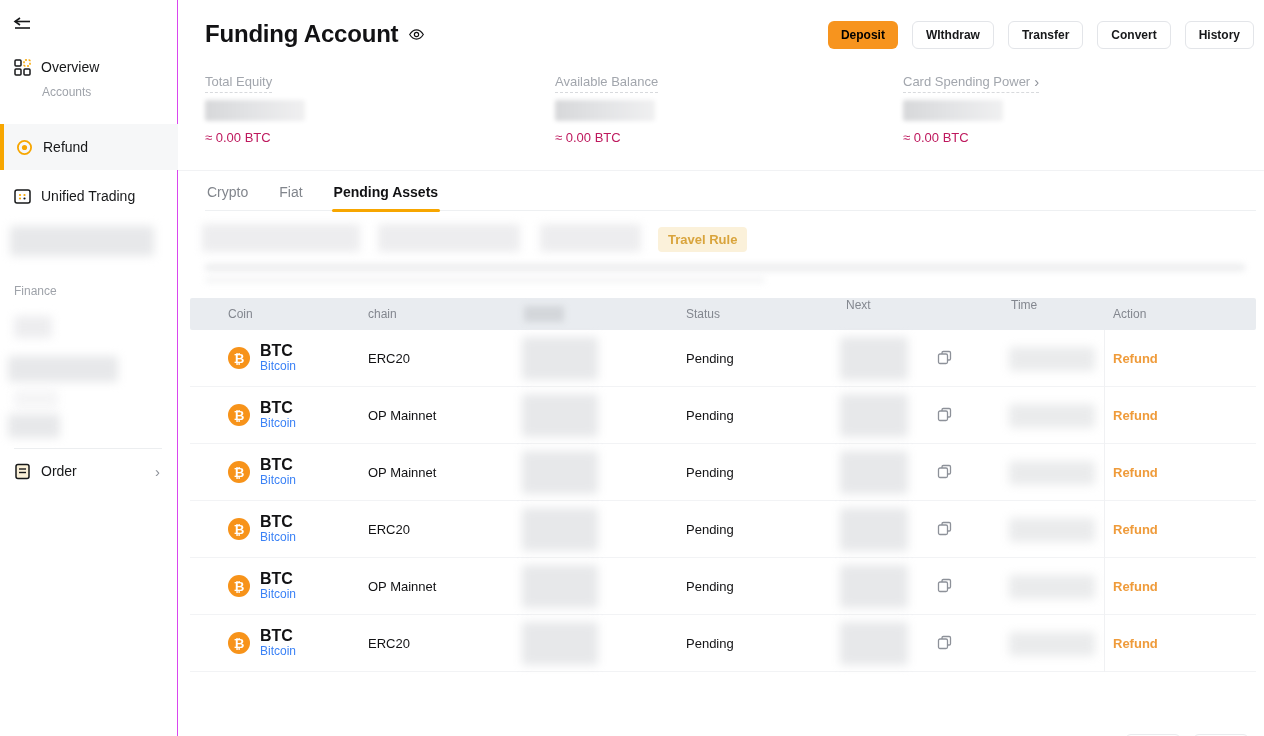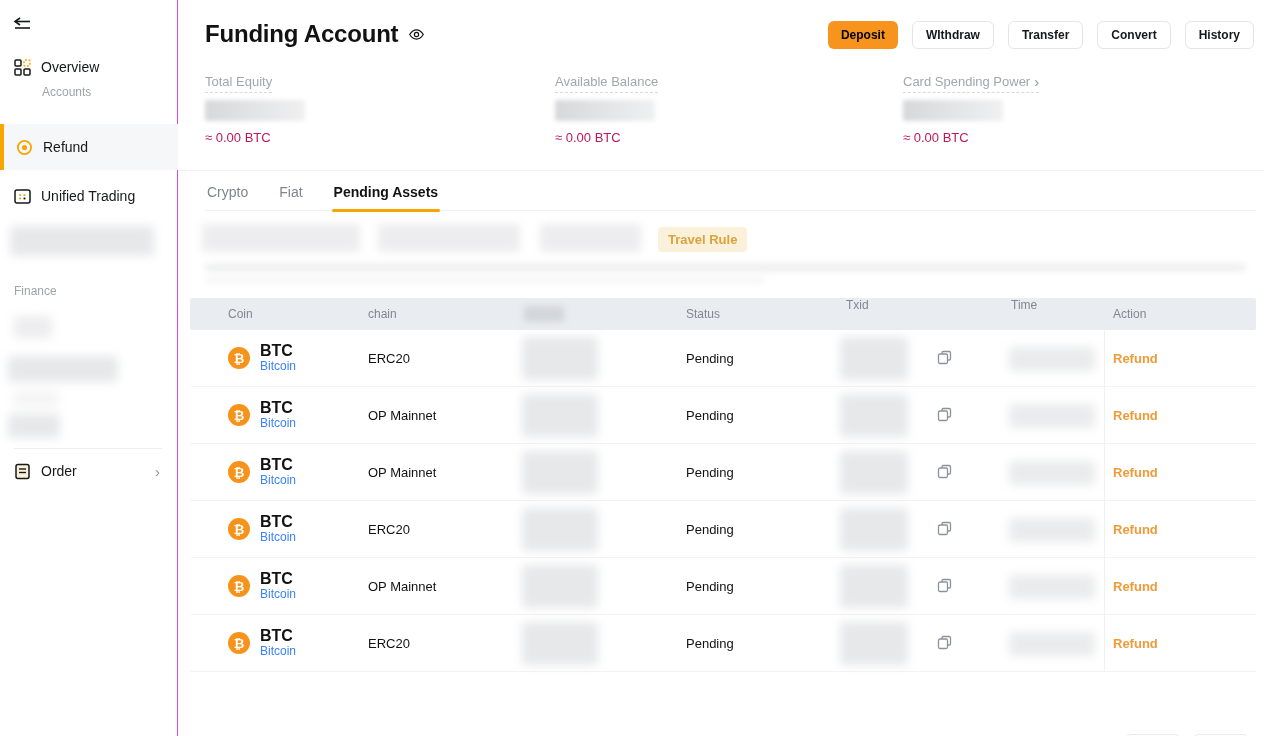--- a/index.html
+++ b/index.html
@@ -222,21 +222,21 @@
   <div class="note2"></div>
 
   <div class="table">
     <div class="t-head">
       <div class="c-coin">Coin</div>
       <div class="c-chain">chain</div>
       <div class="c-amount">
           <div class="head-blur" style="left:22px;"></div>
         </div>
       <div class="c-status">Status</div>
-      <div class="c-txid">Txid</div>
+      <div class="c-txid">Next</div>
       <div class="c-time">Time</div>
       <div class="c-action">Action</div>
     </div>
 
     <div class="t-row">
       <div class="c-coin">
           <div class="coin-wrap">
         <span class="coin-ic">₿</span>
         <span>
               <div class="coin-sym">BTC</div>

